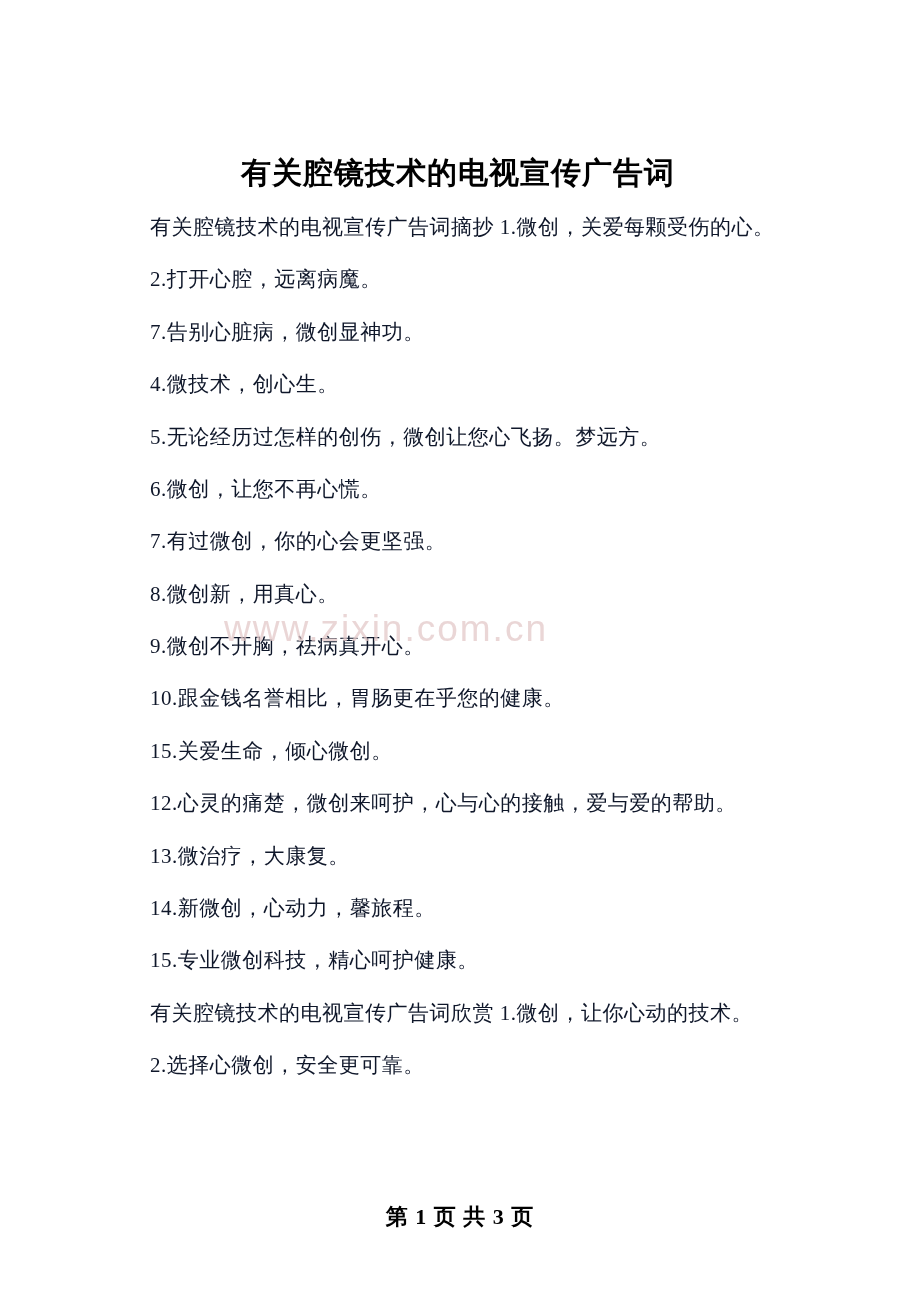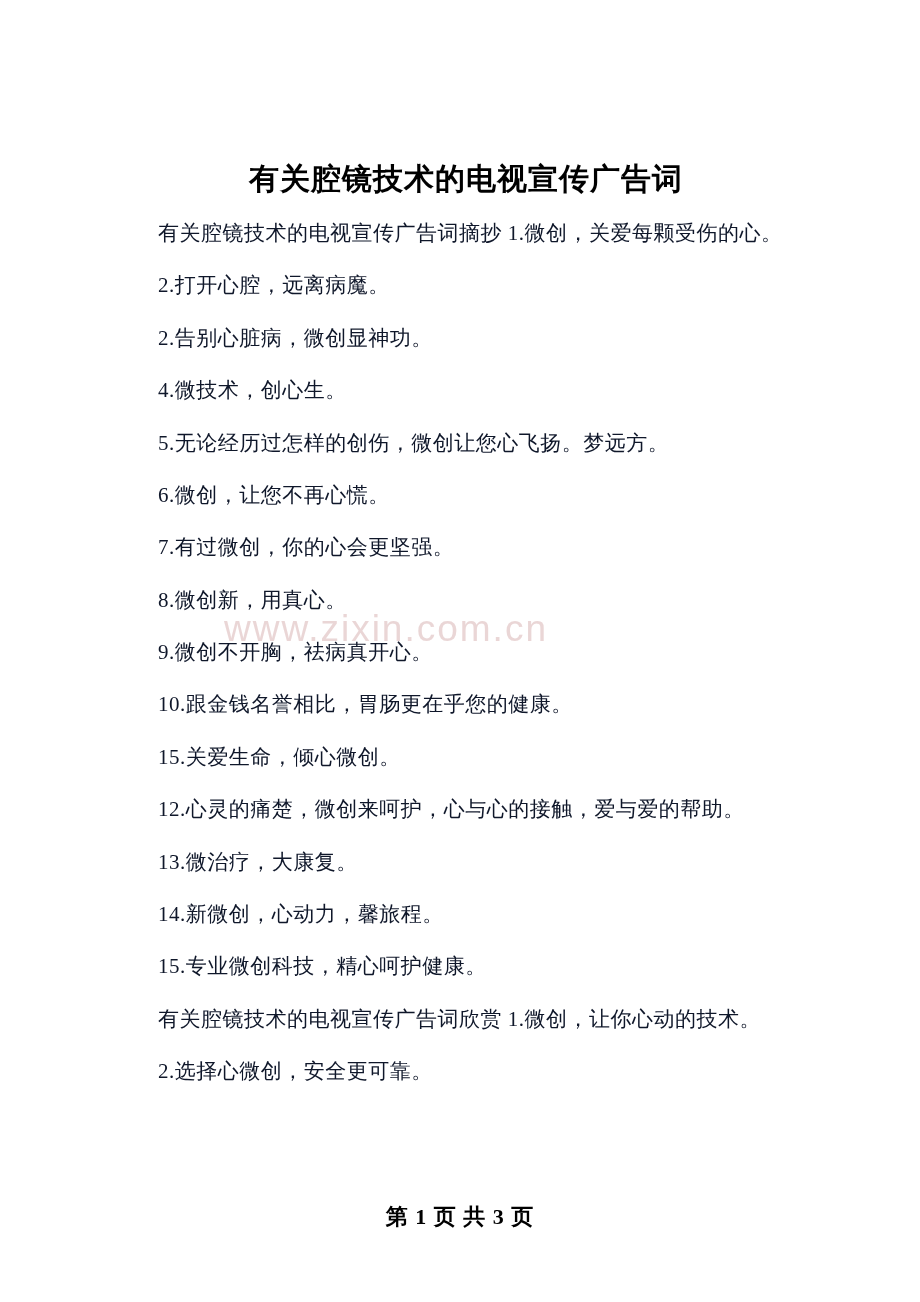--- a/index.html
+++ b/index.html
@@ -13,24 +13,23 @@
   .page {
     position: relative;
     width: 920px;
     height: 1302px;
     background: #ffffff;
     overflow: hidden;
     box-sizing: border-box;
   }
   .doc-body {
     position: absolute;
-    left: 116px;
+    left: 108px;
     top: 0;
     width: 700px;
-    margin-top: 6px;
   }
   .doc-title {
     margin: 0;
     padding-top: 152px;
     font-size: 30px;
     font-weight: bold;
     text-align: center;
     letter-spacing: 1px;
     color: #000000;
     line-height: 1.4;
@@ -74,21 +73,21 @@
 </head>
 <body>
 
 <div class="page">
 
   <div class="doc-body">
     <h1 class="doc-title">有关腔镜技术的电视宣传广告词</h1>
 
     <p class="para">有关腔镜技术的电视宣传广告词摘抄 1.微创，关爱每颗受伤的心。</p>
     <p class="para">2.打开心腔，远离病魔。</p>
-    <p class="para">2.告别心脏病，微创显神功。</p>
+    <p class="para">7.告别心脏病，微创显神功。</p>
     <p class="para">4.微技术，创心生。</p>
     <p class="para">5.无论经历过怎样的创伤，微创让您心飞扬。梦远方。</p>
     <p class="para">6.微创，让您不再心慌。</p>
     <p class="para">7.有过微创，你的心会更坚强。</p>
     <p class="para">8.微创新，用真心。</p>
     <p class="para">9.微创不开胸，祛病真开心。</p>
     <p class="para">10.跟金钱名誉相比，胃肠更在乎您的健康。</p>
     <p class="para">15.关爱生命，倾心微创。</p>
     <p class="para">12.心灵的痛楚，微创来呵护，心与心的接触，爱与爱的帮助。</p>
     <p class="para">13.微治疗，大康复。</p>

